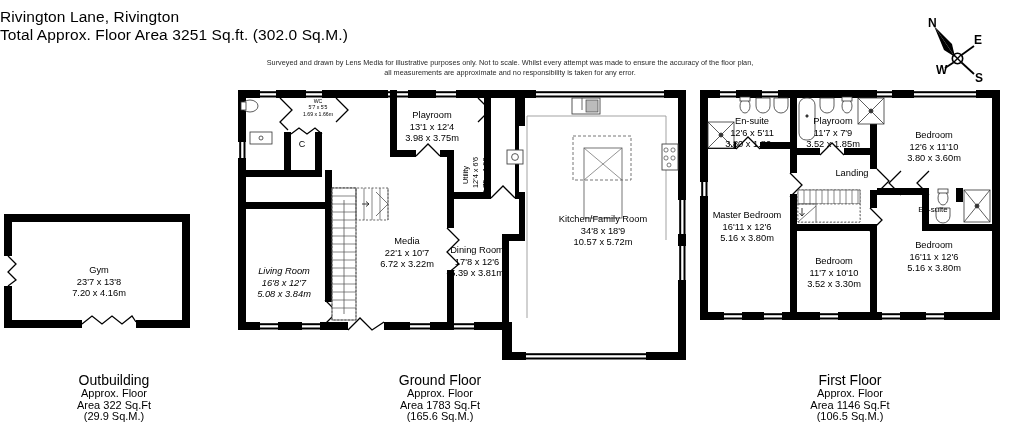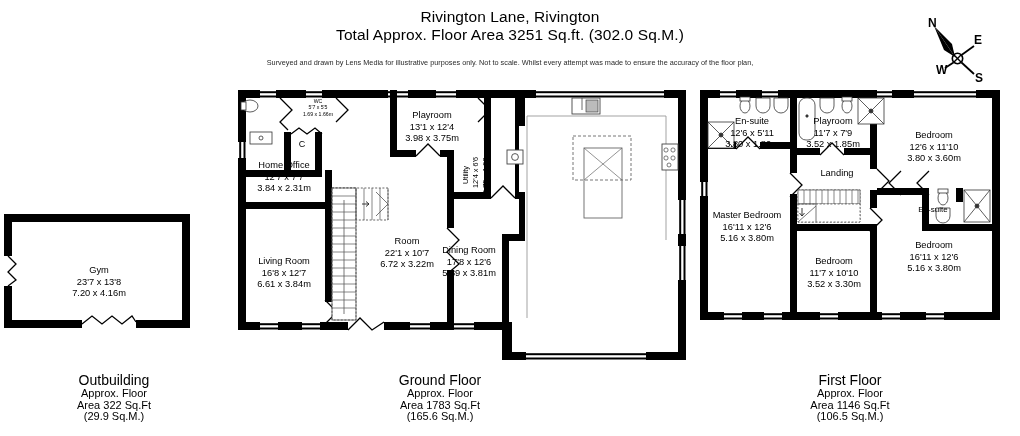--- a/index.html
+++ b/index.html
@@ -4,21 +4,21 @@
 <title>Floor Plan</title>
 <style>
   html,body{margin:0;padding:0;background:#ffffff;}
   body{
     width:1020px;height:436px;position:relative;overflow:hidden;
     font-family:"Liberation Sans","DejaVu Sans",sans-serif;
     color:#000;
     -webkit-font-smoothing:antialiased;
   }
   
-  #header{position:absolute;left:0;top:8px;width:1020px;text-align:center;}
+  #header{position:absolute;left:0;top:8px;width:1020px;text-align:left;}
   #title-line1{font-size:15.5px;letter-spacing:.1px;}
   #title-line2{font-size:15.5px;letter-spacing:.1px;}
   #disclaimer{position:absolute;left:0;top:58px;width:1020px;text-align:center;
     font-size:7.3px;line-height:9.5px;color:#2a2a2a;}
   
   #compass{position:absolute;left:912px;top:14px;width:96px;height:72px;}
   
   .plan{position:absolute;}
   .room-label{position:absolute;text-align:center;line-height:11.6px;
     font-size:9.3px;white-space:nowrap;}
@@ -38,20 +38,21 @@
 </style>
 </head>
 <body>
 
 <div id="header">
   <div id="title-line1">Rivington Lane, Rivington</div>
   <div id="title-line2">Total Approx. Floor Area 3251 Sq.ft. (302.0 Sq.M.)</div>
 </div>
 <div id="disclaimer">
   <div>Surveyed and drawn by Lens Media for illustrative purposes only. Not to scale. Whilst every attempt was made to ensure the accuracy of the floor plan,</div>
+  <div>all measurements are approximate and no responsibility is taken for any error.</div>
 </div>
 
 <div id="compass">
   <svg width="96" height="72" viewBox="0 0 96 72">
     <g>
       <path d="M43,43 L22,12 L32,36 Z" fill="#000"></path>
       <path d="M43,43 L22,12 L40,30 Z" fill="#000"></path>
       <circle cx="45.5" cy="44.5" r="5.2" fill="none" stroke="#000" stroke-width="1.6"></circle>
       <line x1="41.8" y1="40.8" x2="49.2" y2="48.2" stroke="#000" stroke-width="1.4"></line>
       <line x1="49.2" y1="40.8" x2="41.8" y2="48.2" stroke="#000" stroke-width="1.4"></line>
@@ -269,51 +270,51 @@
   </svg>
 
   <div class="room-label tiny" style="left:48px;top:10px;width:68px;">
     <span class="nm">WC</span>
     <span class="d1">5'7 x 5'5</span>
     <span class="d2">1.69 x 1.66m</span>
   </div>
   <div class="room-label" style="left:55px;top:51px;width:22px;font-size:9px;">
     <span class="nm">C</span>
   </div>
-  <div class="room-label" style="left:6px;top:72px;width:84px;">
-    <span class="nm">Home Office</span>
-    <span class="d1">12'7 x 7'7</span>
-    <span class="d2">3.84 x 2.31m</span>
-  </div>
   <div class="room-label" style="left:158px;top:22px;width:76px;">
     <span class="nm">Playroom</span>
     <span class="d1">13'1 x 12'4</span>
     <span class="d2">3.98 x 3.75m</span>
   </div>
 
   <div class="vlabel" style="left:225px;top:96px;">
     <span>Utility</span>
   </div>
   <div class="vlabel" style="left:235px;top:100px;">
     <span>12'4 x 6'6</span>
   </div>
   <div class="vlabel" style="left:245px;top:106px;">
     <span>3.75 x 1.98m</span>
   </div>
-  <div class="room-label" style="left:8px;top:168px;width:80px;">
+  <div class="room-label" style="left:303px;top:126px;width:128px;">
+    <span class="nm">Kitchen/Family Room</span>
+    <span class="d1">34'8 x 18'9</span>
+    <span class="d2">10.57 x 5.72m</span>
+  </div>
+  <div class="room-label" style="left:8px;top:178px;width:80px;font-style:italic;">
     <span class="nm">Living Room</span>
     <span class="d1">16'8 x 12'7</span>
-    <span class="d2">6.61 x 3.84m</span>
+    <span class="d2">5.08 x 3.84m</span>
   </div>
   <div class="room-label" style="left:131px;top:148px;width:80px;">
-    <span class="nm">Room</span>
+    <span class="nm">Media</span>
     <span class="d1">22'1 x 10'7</span>
     <span class="d2">6.72 x 3.22m</span>
   </div>
-  <div class="room-label" style="left:191px;top:157px;width:84px;">
+  <div class="room-label" style="left:199px;top:157px;width:84px;">
     <span class="nm">Dining Room</span>
     <span class="d1">17'8 x 12'6</span>
     <span class="d2">5.39 x 3.81m</span>
   </div>
 </div>
 
 <div class="plan" id="first-floor" style="left:698px;top:88px;width:304px;height:242px;">
   <svg width="304" height="242" viewBox="0 0 304 242">
 
     <rect x="2" y="2" width="20" height="8" fill="#000"></rect>
@@ -450,21 +451,21 @@
   <div class="room-label" style="left:95px;top:28px;width:80px;">
     <span class="nm">Playroom</span>
     <span class="d1">11'7 x 7'9</span>
     <span class="d2">3.52 x 1.85m</span>
   </div>
   <div class="room-label" style="left:192px;top:42px;width:88px;">
     <span class="nm">Bedroom</span>
     <span class="d1">12'6 x 11'10</span>
     <span class="d2">3.80 x 3.60m</span>
   </div>
-  <div class="room-label" style="left:105px;top:80px;width:68px;">
+  <div class="room-label" style="left:120px;top:80px;width:68px;">
     <span class="nm">Landing</span>
   </div>
   <div class="room-label" style="left:7px;top:122px;width:84px;">
     <span class="nm">Master Bedroom</span>
     <span class="d1">16'11 x 12'6</span>
     <span class="d2">5.16 x 3.80m</span>
   </div>
   <div class="room-label" style="left:101px;top:168px;width:70px;">
     <span class="nm">Bedroom</span>
     <span class="d1">11'7 x 10'10</span>

